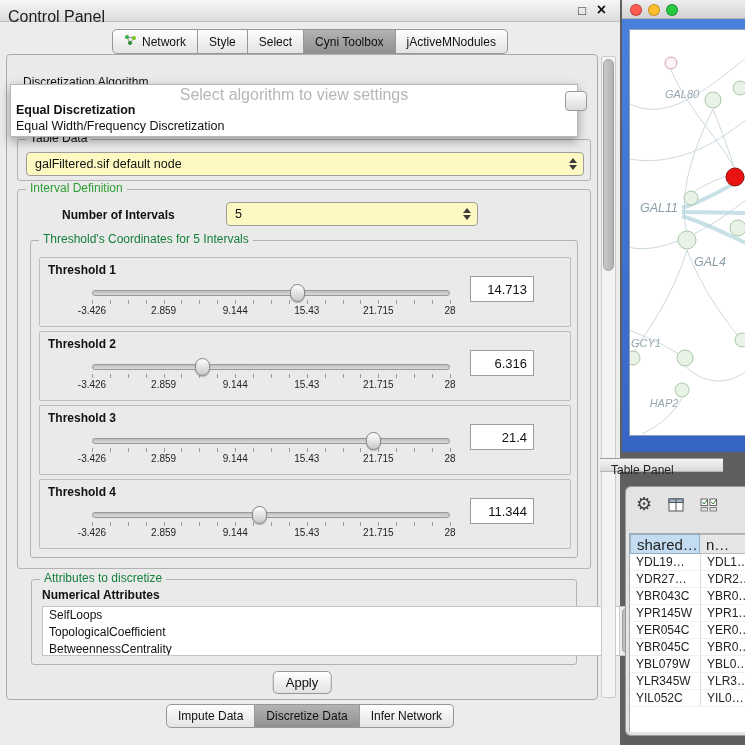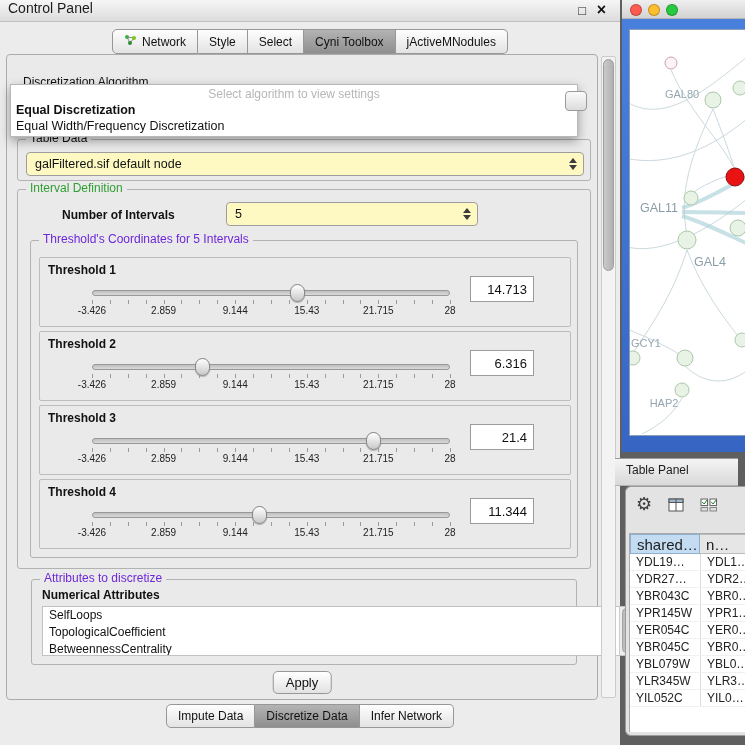--- a/index.html
+++ b/index.html
@@ -3,21 +3,21 @@
 <meta charset="utf-8">
 <style>
   * { box-sizing: border-box; margin: 0; padding: 0; }
   html,body { width:745px; height:745px; overflow:hidden; background:#5f5f5f;
               font-family:"Liberation Sans", sans-serif; position:relative; }
 
   
   .control-panel { position:absolute; left:0; top:0; width:620px; height:745px; background:#ececec; }
   .cp-titlebar { position:absolute; left:0; top:0; width:100%; height:22px;
                  background:linear-gradient(#f6f6f6,#dcdcdc); border-bottom:1px solid #bfbfbf; }
-  .cp-title { position:absolute; left:8px; top:0; font-size:14px; color:#1c1c1c; }
+  .cp-title { position:absolute; left:8px; top:8px; font-size:16px; color:#1c1c1c; }
   .cp-float { position:absolute; right:34px; top:3px; font-size:13px; color:#222; cursor:default; }
   .cp-close { position:absolute; right:14px; top:1px; font-size:16px; font-weight:bold; color:#111; cursor:default; }
 
   .seg-tabs { position:absolute; left:0; width:620px; display:flex; justify-content:center; }
   .top-tabs { top:29px; }
   .bottom-tabs { top:704px; }
   .seg-tab { display:flex; align-items:center; gap:5px; padding:4px 11px; font-size:12px; color:#111;
              background:linear-gradient(#fefefe,#e3e3e3); border:1px solid #979797; border-left:none; cursor:default; }
   .seg-tab:first-child { border-left:1px solid #979797; border-radius:5px 0 0 5px; }
   .seg-tab:last-child { border-radius:0 5px 5px 0; }
@@ -29,21 +29,21 @@
   .cp-scrollbar { position:absolute; left:601px; top:56px; width:15px; height:642px;
                   background:#f3f3f3; border:1px solid #cccccc; border-radius:2px; }
   .cp-thumb { position:absolute; left:1px; top:2px; width:11px; height:212px;
               background:linear-gradient(to right,#c9c9c9,#b2b2b2); border:1px solid #9e9e9e; border-radius:6px; }
 
   .algo-label { position:absolute; left:16px; top:20px; font-size:12px; color:#111; }
 
   .group { position:absolute; border:1px solid #b2b2b2; border-radius:3px; }
   .group-title { position:absolute; top:-9px; left:8px; background:#eaeaea; padding:0 4px; font-size:12px; color:#111; white-space:nowrap; }
   .group-title.green { color:#2f9e33; }
-  .group-title.blue  { color:#6d28d9; }
+  .group-title.blue  { color:#15803d; }
 
   .table-data-group { left:10px; top:84px; width:574px; height:42px; }
   .combo { position:absolute; background:#fef9c3; border:1px solid #9e9e9e; border-radius:4px; height:24px; cursor:default; }
   .combo-text { position:absolute; left:8px; top:0; line-height:22px; font-size:12.5px; color:#111; white-space:nowrap; }
   .spinner { position:absolute; right:6px; top:50%; transform:translateY(-50%); display:flex; flex-direction:column; gap:2px; }
   .spinner .up   { width:0; height:0; border-left:4px solid transparent; border-right:4px solid transparent; border-bottom:5px solid #3c3c3c; }
   .spinner .down { width:0; height:0; border-left:4px solid transparent; border-right:4px solid transparent; border-top:5px solid #3c3c3c; }
   .td-combo { left:8px; top:12px; width:558px; }
 
   .interval-group { left:10px; top:134px; width:574px; height:380px; }
@@ -75,42 +75,42 @@
   .list-thumb { position:absolute; left:2px; top:1px; width:9px; height:calc(100% - 3px);
                 background:#bdbdbd; border:1px solid #a3a3a3; border-radius:5px; }
 
   .apply-btn { position:absolute; top:616px; left:50%; transform:translateX(-50%); padding:3px 12px;
                font-size:13px; color:#111; background:linear-gradient(#ffffff,#e2e2e2);
                border:1px solid #979797; border-radius:5px; font-family:"Liberation Sans",sans-serif; cursor:default; }
 
   
   .popup { position:absolute; left:10px; top:84px; width:568px; z-index:40; background:#ffffff;
            border:1px solid #b8b8b8; box-shadow:0 4px 10px rgba(0,0,0,.35); padding-bottom:2px; }
-  .popup-hint { text-align:center; color:#b6b6b6; font-size:12px; line-height:15px; padding-top:2px; }
+  .popup-hint { text-align:center; color:#b6b6b6; font-size:16px; line-height:15px; padding-top:2px; }
   .popup-item { font-size:12.5px; color:#111; line-height:16px; padding:0 5px; cursor:default; }
   .popup-item.bold { font-weight:bold; }
   .combo-fragment { position:absolute; left:565px; top:91px; width:22px; height:20px; z-index:41;
                     background:linear-gradient(#fbfbfb,#dcdcdc); border:1px solid #9a9a9a; border-radius:4px; }
 
   
   .net-window { position:absolute; left:622px; top:0; width:123px; height:452px; overflow:hidden; }
   .net-strip { position:absolute; left:0; top:0; width:100%; height:19px;
                background:linear-gradient(#efefef,#d3d3d3); border-bottom:1px solid #b5b5b5; }
   .tl { position:absolute; top:4px; width:12px; height:12px; border-radius:50%; border:1px solid rgba(0,0,0,.25); }
   .tl.red { left:8px; background:#ff5a52; } .tl.yellow { left:26px; background:#ffbe2e; } .tl.green { left:44px; background:#27c93f; }
   .net-blue { position:absolute; left:0; top:19px; width:100%; height:433px;
-              background:linear-gradient(#4a80dd,#3765c4); }
+              background:linear-gradient(#4a80dd,#3765c4);font-style:italic; }
   .net-canvas { position:absolute; left:7px; top:10px; width:120px; height:407px; background:#ffffff;
                 border:1px solid #8d9fb4; overflow:hidden; }
   .net-svg circle.node { fill:#e8f3e6; stroke:#abc7aa; }
   .net-svg text { fill:#95a6b0; font-size:11px; font-family:"Liberation Sans",sans-serif; }
   .net-svg text.nl-big { font-size:12.5px; fill:#8b9da8; }
 
   
-  .tp-header { position:absolute; left:615px; top:458px; width:123px; height:28px;
+  .tp-header { position:absolute; left:600px; top:458px; width:123px; height:14px;
                background:linear-gradient(#f4f4f4,#d9d9d9); border-top:1px solid #9a9a9a; border-bottom:1px solid #b3b3b3;padding-left:36px; }
   .tp-header span { position:absolute; left:11px; top:4px; font-size:12px; color:#1c1c1c; }
   .table-window { position:absolute; left:625px; top:486px; width:120px; height:250px; background:#e3e3e3;
                   border:1px solid #9b9b9b; border-right:none; border-radius:6px 0 0 6px; overflow:hidden; }
   .tp-toolbar { position:absolute; left:0; top:0; width:100%; height:40px; }
   .gear { position:absolute; left:10px; top:6px; font-size:18px; color:#3f3f3f; cursor:default; }
   .icon-cols { position:absolute; left:42px; top:11px; cursor:default; }
   .icon-checks { position:absolute; left:74px; top:11px; cursor:default; }
   .tp-table { position:absolute; left:3px; top:46px; width:117px; bottom:3px; background:#ffffff;
               border-top:1px solid #aaaaaa; border-left:1px solid #aaaaaa; }

